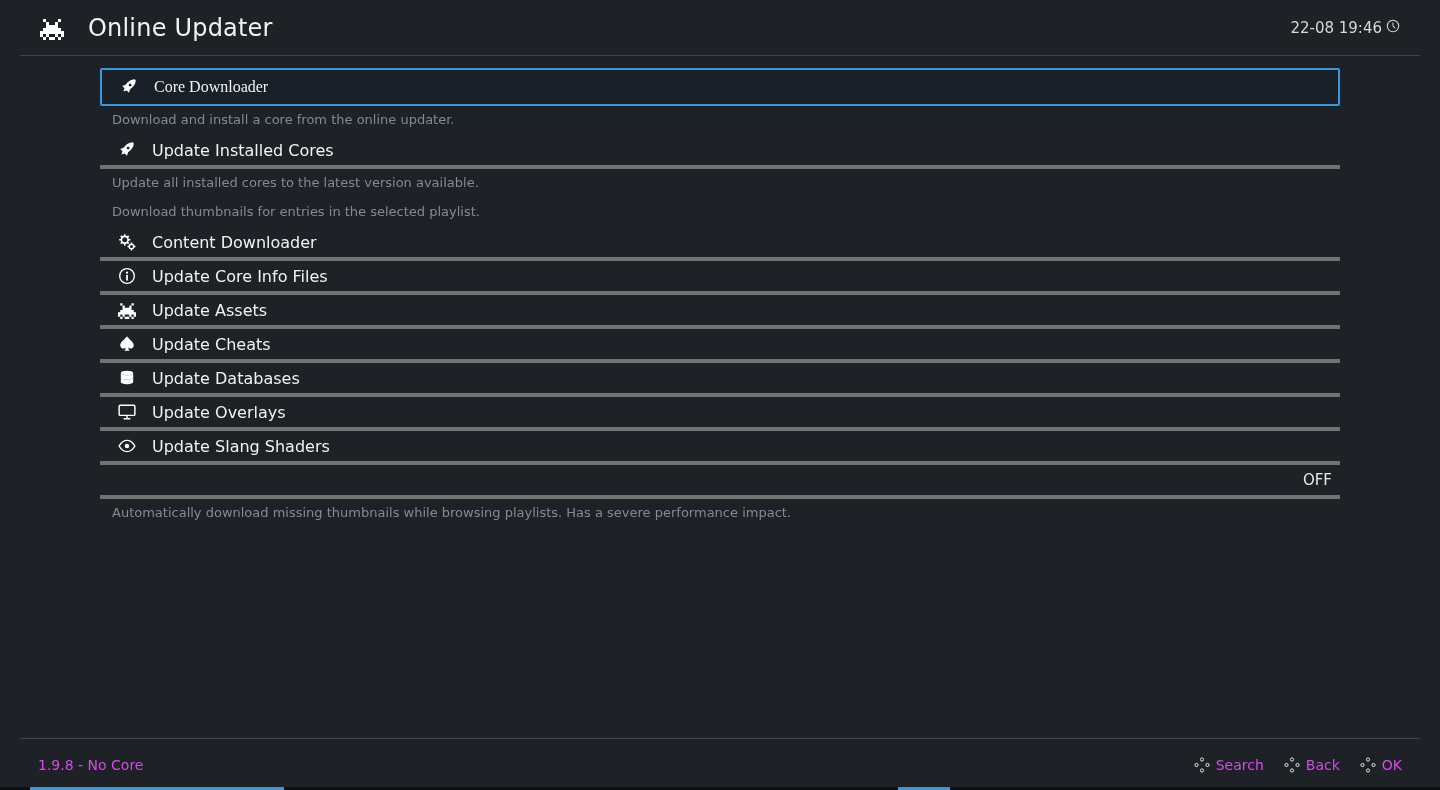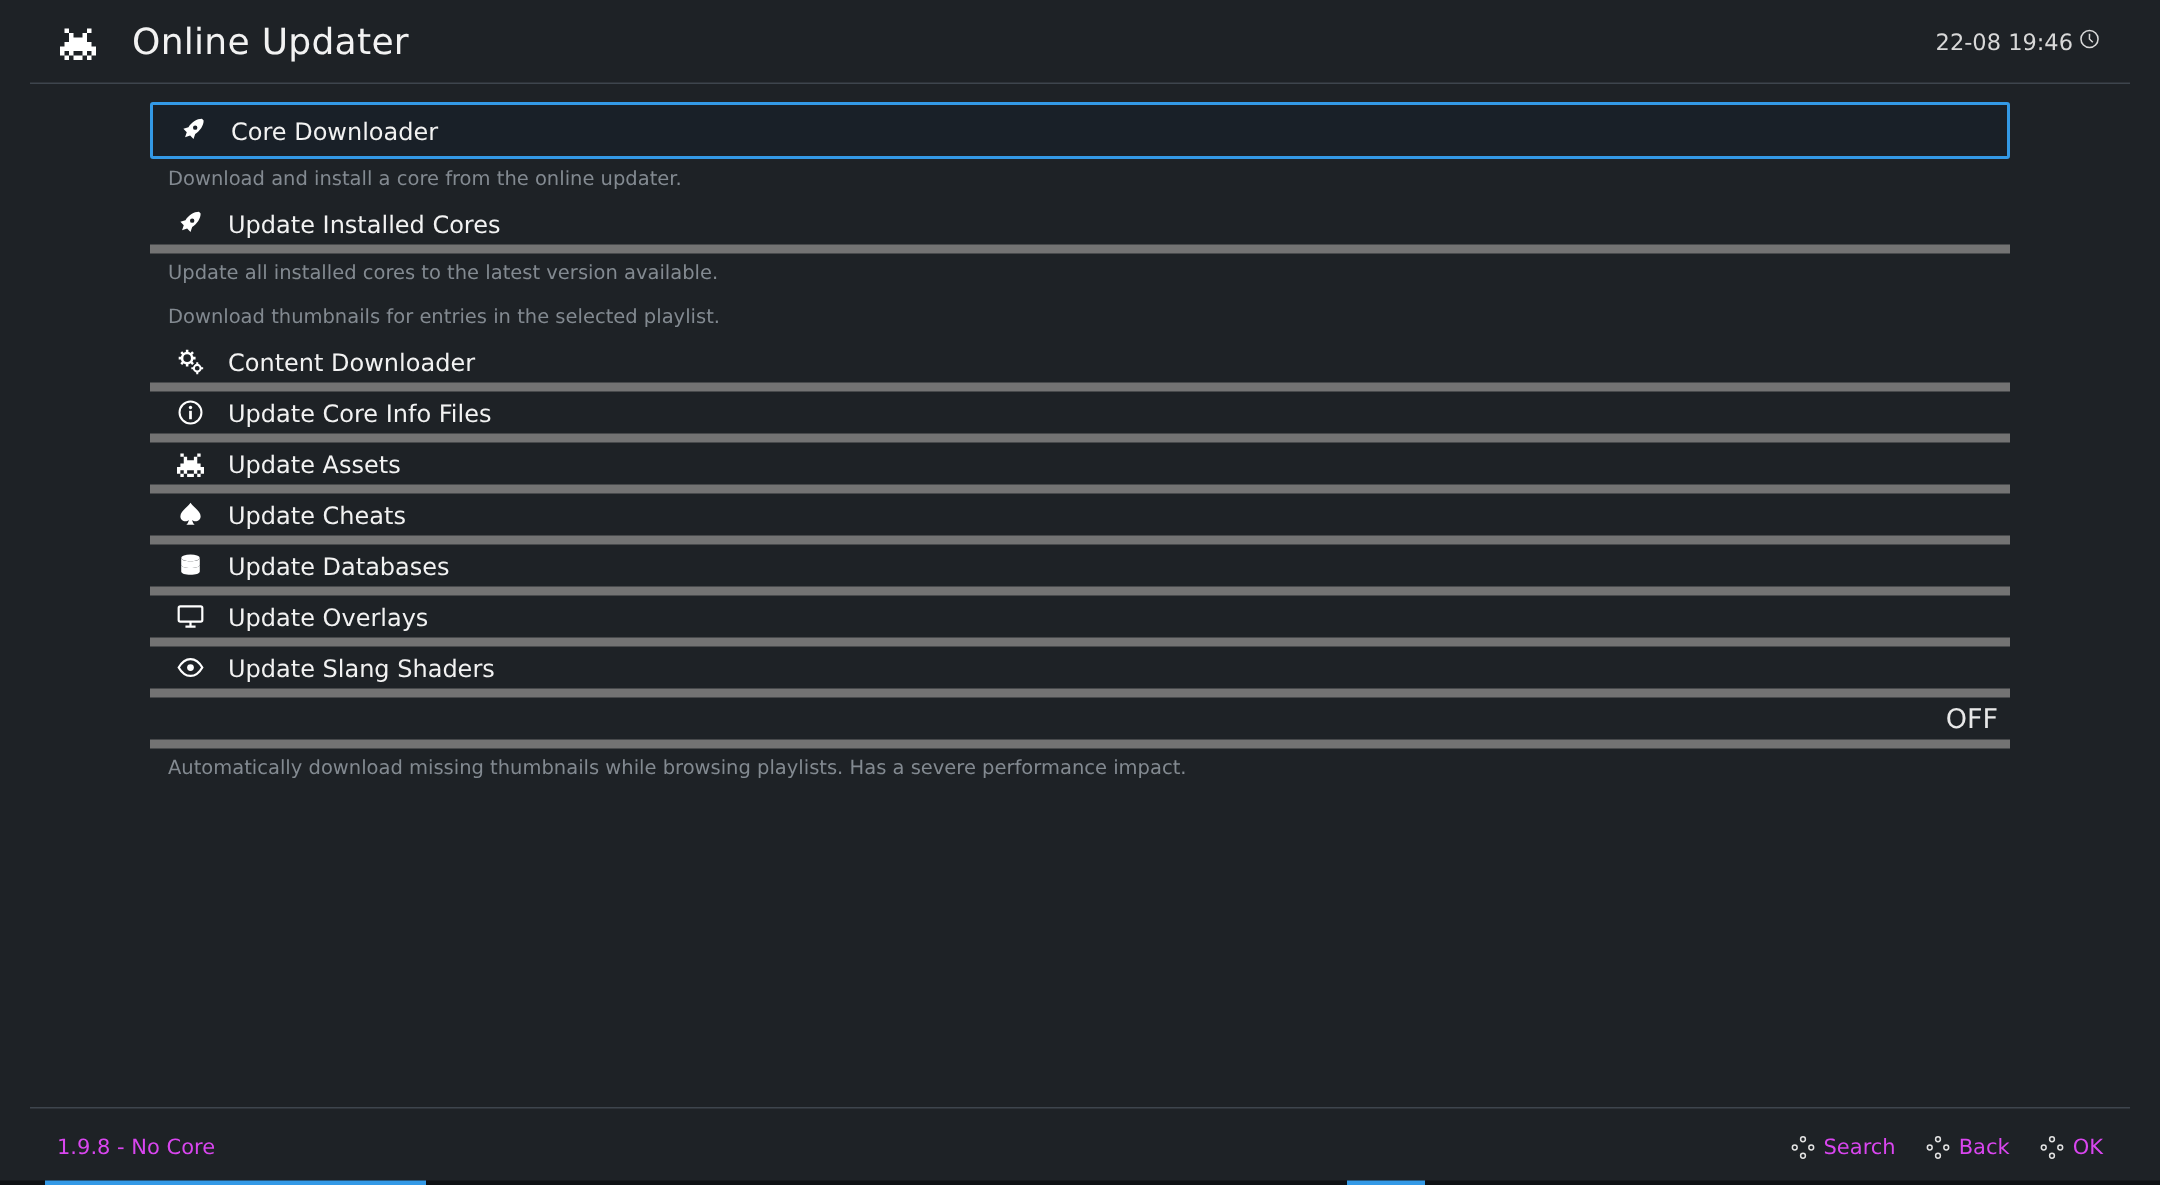--- a/index.html
+++ b/index.html
@@ -22,39 +22,40 @@
   .clock { display:flex; gap:4px; font-size:15px; color:#d8d8d8; }
   .header-divider {
     position:absolute; left:20px; right:20px; top:55px; height:1px;
     background:#3e454d;
   }
   .menu {
     position:absolute; top:68px; left:100px; right:100px;
   }
   .menu-item {
     height:34px;
-    border-bottom:6px solid #737373;
+    border-bottom:4px solid #737373;
     display:flex; align-items:center;
     padding:0 8px 0 18px;
     font-size:16px;
     color:#f2f2f2;
     gap:16px;
   }
   .menu-item.selected {
     border:2px solid #3399e6;
     background:#192028;
     height:38px;
     border-radius:2px;
+    font-family:Liberation Serif, serif;
   }
   .menu-item .icon {
     width:18px; display:flex; align-items:center; justify-content:center;
   }
   .menu-item .icon svg { width:18px; height:18px; }
   .menu-item .value {
-    margin-left:auto; font-size:18px; color:#e8e8e8;
+    margin-left:auto; font-size:15px; color:#e8e8e8;
   }
   .menu-sub {
     font-size:13px;
     color:#838a91;
     padding:6px 0 8px 12px;
   }
   .footer-divider {
     position:absolute; left:20px; right:20px; top:738px; height:1px;
     background:#3e454d;
   }

